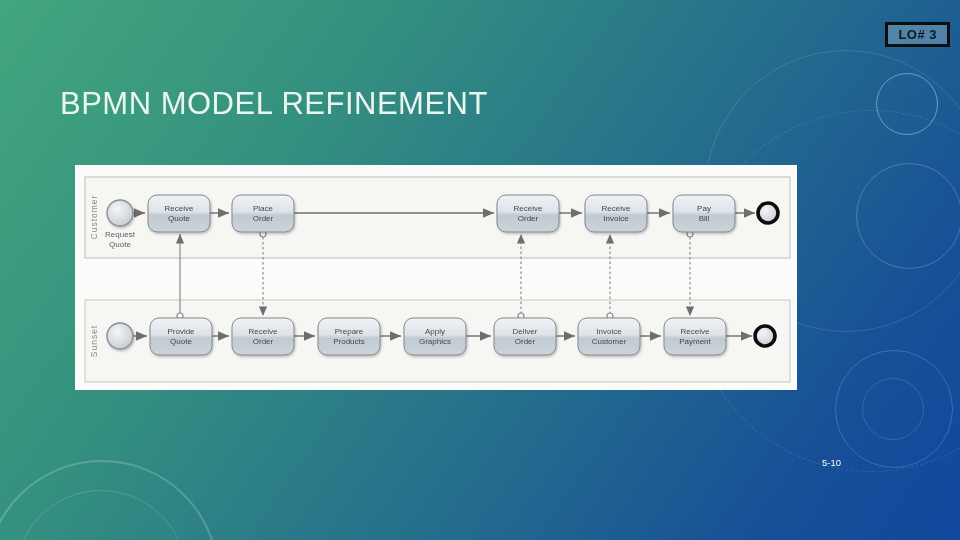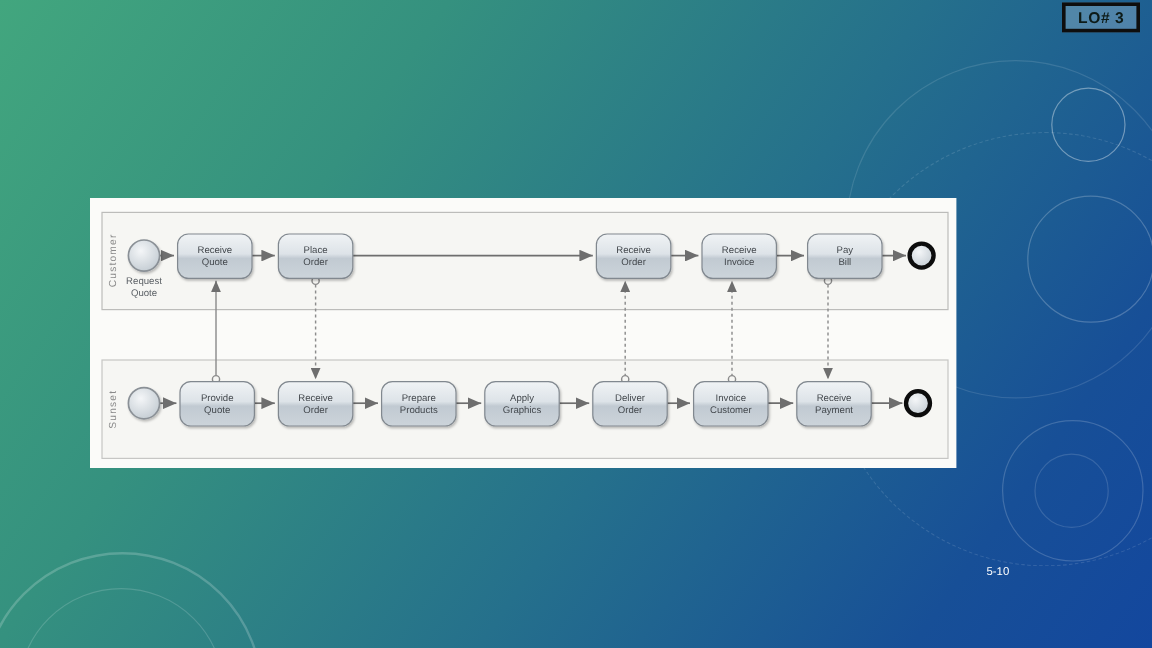--- a/index.html
+++ b/index.html
@@ -11,40 +11,40 @@
   .ring{position:absolute;border-radius:50%;pointer-events:none;}
   .r1{left:876px;top:73px;width:60px;height:60px;border:1.5px solid rgba(255,255,255,0.38);}
   .r2{left:856px;top:163px;width:104px;height:104px;border:1.5px solid rgba(255,255,255,0.22);}
   .r3{left:705px;top:50px;width:280px;height:280px;border:1px solid rgba(255,255,255,0.12);}
   .r4{left:690px;top:110px;width:360px;height:360px;border:1px dashed rgba(255,255,255,0.12);}
   .r5{left:835px;top:350px;width:116px;height:116px;border:1.5px solid rgba(255,255,255,0.18);}
   .r6{left:862px;top:378px;width:60px;height:60px;border:1px solid rgba(255,255,255,0.14);}
   .r7{left:-15px;top:460px;width:230px;height:230px;border:2px solid rgba(255,255,255,0.20);}
   .r8{left:15px;top:490px;width:170px;height:170px;border:1px solid rgba(255,255,255,0.16);}
   .lo-badge{
-    position:absolute;top:2px;right:10px;
+    position:absolute;top:22px;right:10px;
     border:3px solid #0e0e0e;background:rgba(255,255,255,0.22);
     color:#0d1b18;font-size:13px;font-weight:bold;
     padding:2px 10px;letter-spacing:0.5px;
   }
   .title{
     position:absolute;left:60px;top:86px;margin:0;
     font-size:31px;font-weight:300;letter-spacing:0.5px;
     color:#e9f6ef;
   }
   .diagram-panel{
     position:absolute;left:75px;top:165px;width:722px;height:225px;
     background:#fbfbf9;
   }
   .caption{
     position:absolute;left:86px;top:433px;
     font-size:15px;font-weight:bold;color:#ffffff;
   }
   .page-number{
-    position:absolute;left:822px;top:471px;
+    position:absolute;left:822px;top:457px;
     font-size:9.5px;color:#ffffff;
   }
   svg text{font-family:"Liberation Sans",sans-serif;}
   .task-label{font-size:8px;fill:#43484d;}
   .event-label{font-size:8px;fill:#5a5f64;}
   .lane-label{font-size:8.5px;fill:#8a8a8a;letter-spacing:1px;}
 </style>
 </head>
 <body>
 
@@ -54,20 +54,21 @@
   <div class="ring r2"></div>
   <div class="ring r3"></div>
   <div class="ring r4"></div>
   <div class="ring r5"></div>
   <div class="ring r6"></div>
   <div class="ring r7"></div>
   <div class="ring r8"></div>
 
   <div class="lo-badge">LO# 3</div>
 
+  <h1 class="title">BPMN MODEL REFINEMENT</h1>
 
   <div class="diagram-panel">
     <svg width="722" height="225" viewBox="0 0 722 225">
       <defs>
         <linearGradient id="taskGrad" x1="0" y1="0" x2="0" y2="1">
           <stop offset="0%" stop-color="#f0f3f5"></stop>
           <stop offset="45%" stop-color="#dde3e8"></stop>
           <stop offset="55%" stop-color="#c1cad2"></stop>
           <stop offset="100%" stop-color="#ccd4da"></stop>
         </linearGradient>

